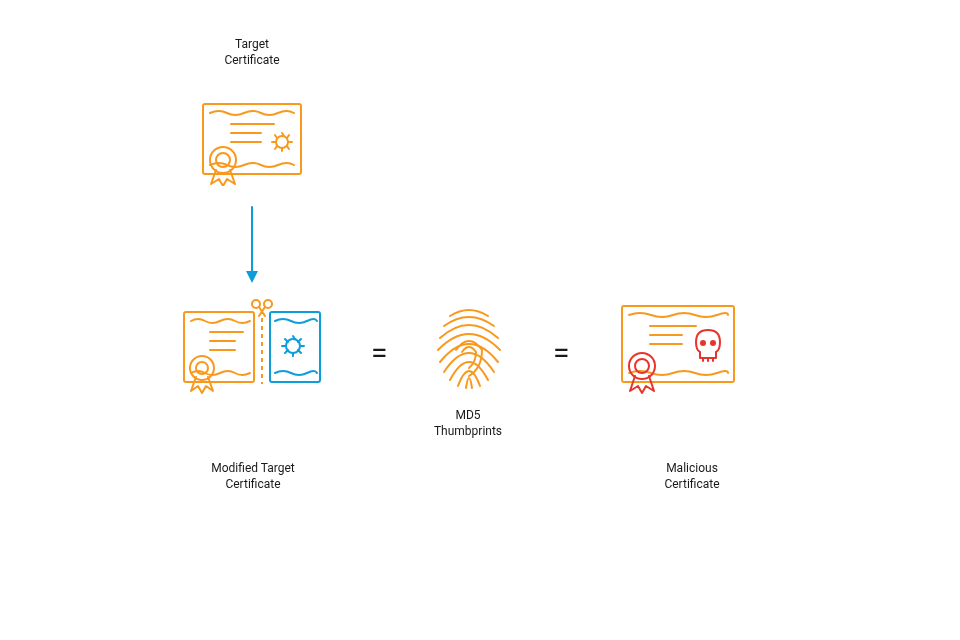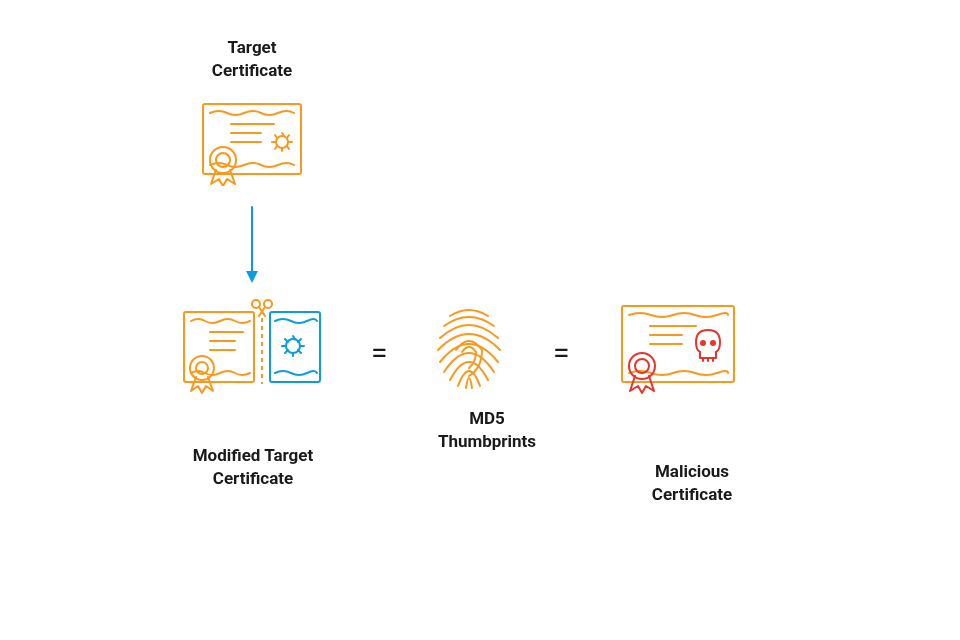--- a/index.html
+++ b/index.html
@@ -6,22 +6,22 @@
   body {
     width: 960px;
     height: 640px;
     background: #ffffff;
     font-family: -apple-system, BlinkMacSystemFont, "Segoe UI", Roboto, Arial, sans-serif;
     position: relative;
     overflow: hidden;
   }
   .label {
     position: absolute;
-    font-size: 17px;
-    font-weight: 700;
+    font-size: 12px;
+    font-weight: 400;
     color: #1a1a1a;
     text-align: center;
     line-height: 1.35;
   }
   .equals {
     position: absolute;
     font-size: 30px;
     font-weight: 400;
     color: #1a1a1a;
   }
@@ -122,17 +122,17 @@
     <line x1="85" y1="56" x2="85" y2="59"></line>
     <line x1="90" y1="56" x2="90" y2="59"></line>
     <line x1="95" y1="56" x2="95" y2="59"></line>
   </g>
 
   <circle cx="24" cy="64" r="13" class="red-stroke" fill="#fff"></circle>
   <circle cx="24" cy="64" r="7" class="red-stroke"></circle>
   <path d="M17 74 L12 89 L20 84 L24 91 L28 84 L36 89 L31 74" class="red-stroke" fill="#fff"></path>
 </svg>
 
-<div class="label" style="left:168px; top:444px; width:170px;">Modified Target<br>Certificate</div>
+<div class="label" style="left:168px; top:460px; width:170px;">Modified Target<br>Certificate</div>
 
-<div class="label" style="left:427px; top:407px; width:120px;">MD5<br>Thumbprints</div>
+<div class="label" style="left:408px; top:407px; width:120px;">MD5<br>Thumbprints</div>
 
 <div class="label" style="left:632px; top:460px; width:120px;">Malicious<br>Certificate</div>
 
 </body></html>

